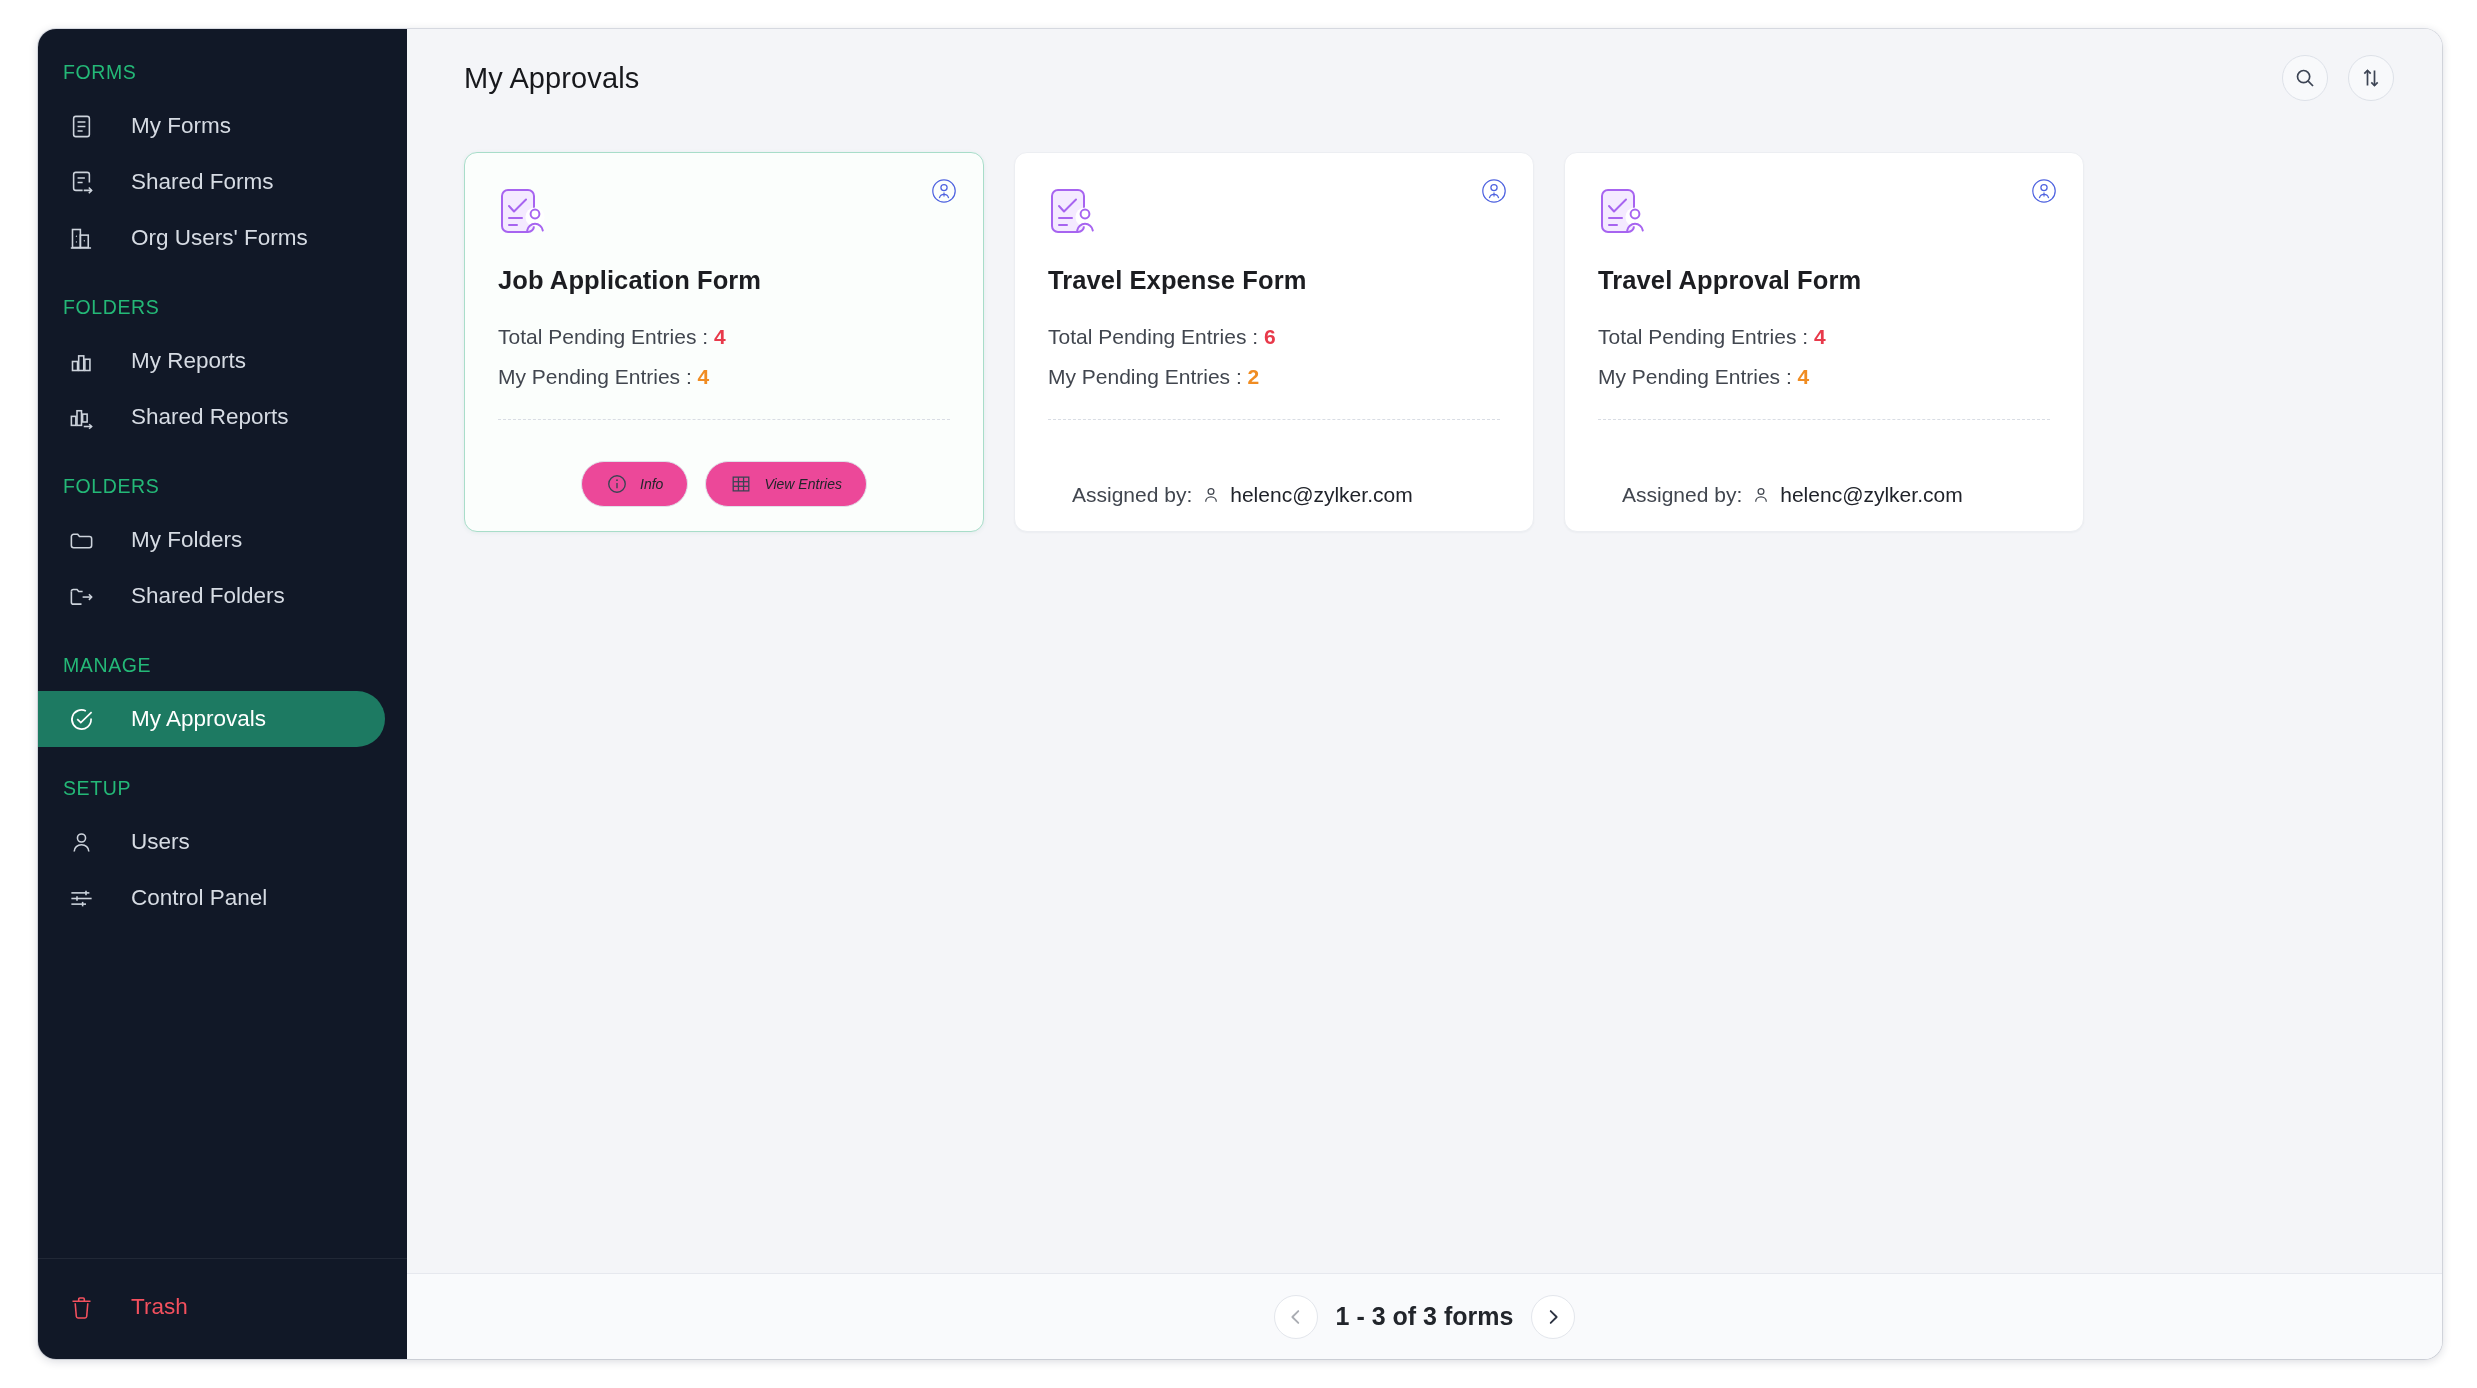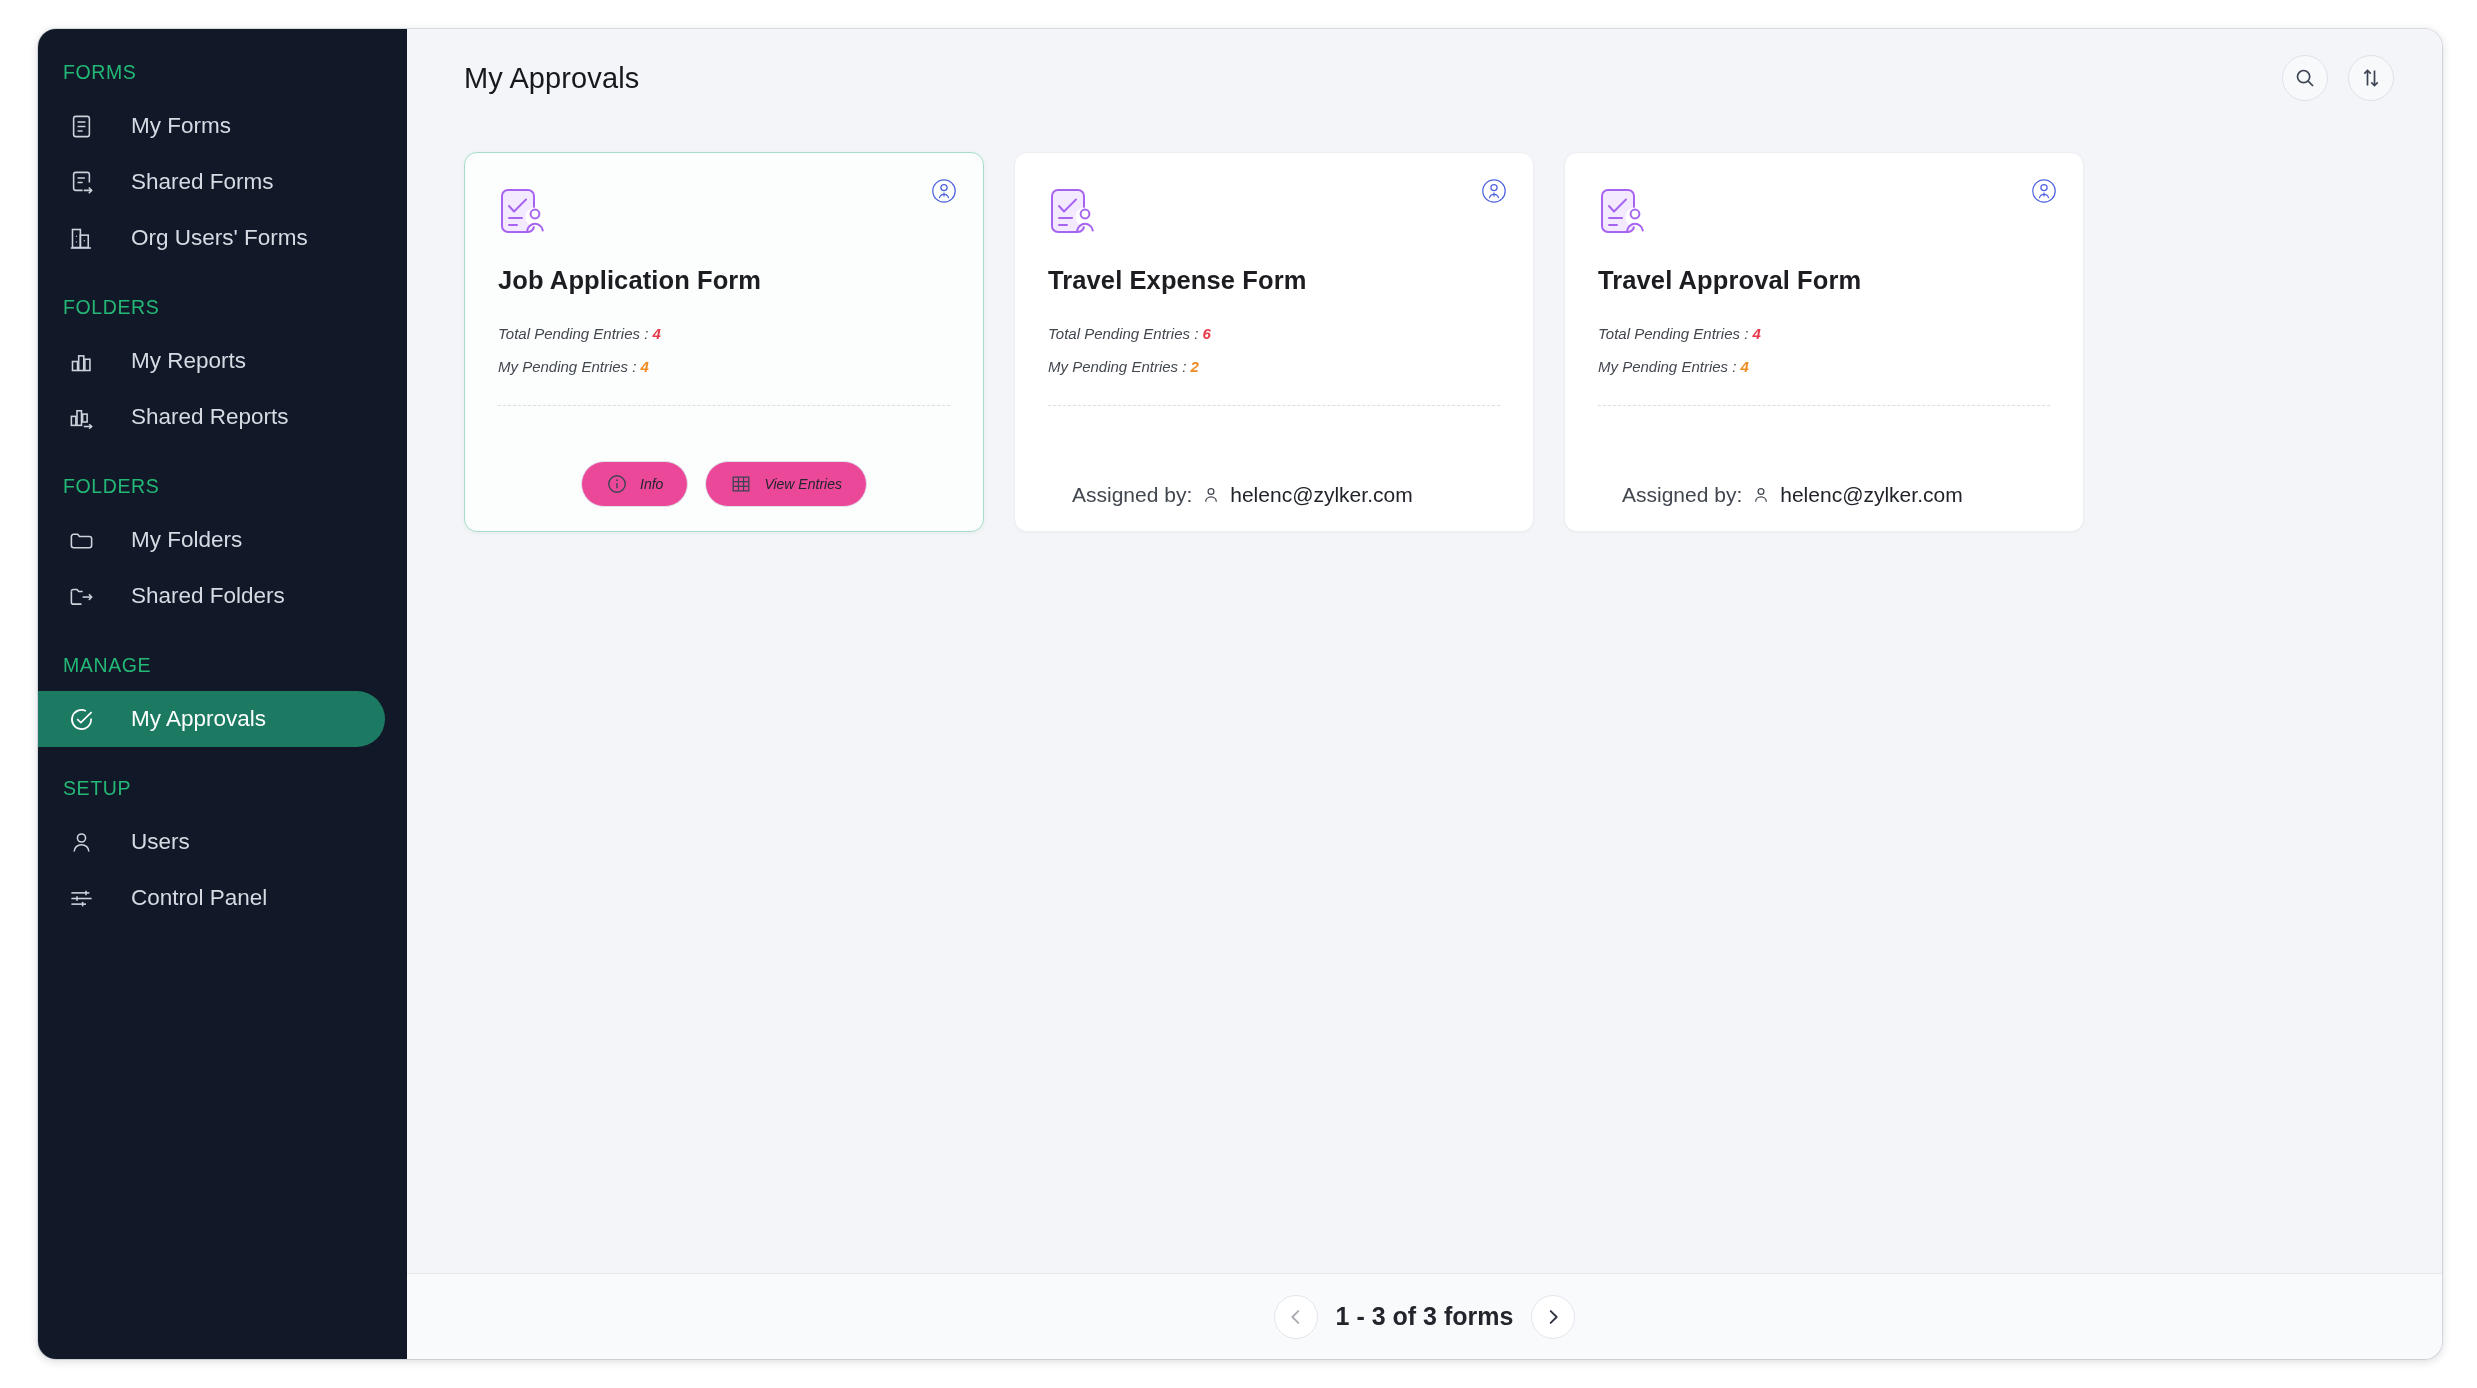--- a/index.html
+++ b/index.html
@@ -165,25 +165,24 @@
   .card-badge svg { width: 32px; height: 32px; display: block; }
 
   .card-title {
     font-size: 25.5px;
     color: #1c1d21;
     font-weight: 700;
     letter-spacing: 0.1px;
     margin-bottom: 30px;
   }
   .stat-row {
-    font-size: 15px;
+    font-size: 21px;
     color: #41464f;
     margin-bottom: 16px;
     white-space: nowrap;
-    font-style: italic;
   }
   .stat-row:last-child { margin-bottom: 0; }
   .stat-val { font-weight: 700; }
   .stat-val.total { color: #e8394a; }
   .stat-val.mine  { color: #f08c22; }
 
   .card-divider {
     border: 0;
     border-top: 1px dashed #d9dde4;
     margin: 30px 0 0 0;
@@ -386,20 +385,32 @@
               <line x1="8" y1="10" x2="8" y2="14"></line>
               <line x1="13" y1="15" x2="13" y2="19"></line>
             </svg>
           </span>
           <span>Control Panel</span>
         </div>
       </div>
 
     </div>
 
+    <div class="sidebar-footer">
+      <div class="nav-item trash">
+        <span class="ico">
+          <svg viewBox="0 0 24 24" fill="none" stroke="#f4505e" stroke-width="1.4">
+            <line x1="4" y1="6.5" x2="20" y2="6.5"></line>
+            <path d="M6.4 8.2 L7.4 20 a1.5 1.5 0 0 0 1.5 1.3 h6.2 a1.5 1.5 0 0 0 1.5-1.3 L17.6 8.2"></path>
+            <path d="M9.5 6.3 V4.6 a1 1 0 0 1 1-1 h3 a1 1 0 0 1 1 1 V6.3"></path>
+          </svg>
+        </span>
+        <span>Trash</span>
+      </div>
+    </div>
   </nav>
 
   <section class="main">
 
     <header class="topbar">
       <h1 class="page-title">My Approvals</h1>
       <div class="topbar-actions">
         <div class="round-btn">
           <span>
             <svg viewBox="0 0 24 24" fill="none" stroke="#3c4454" stroke-width="1.7">

